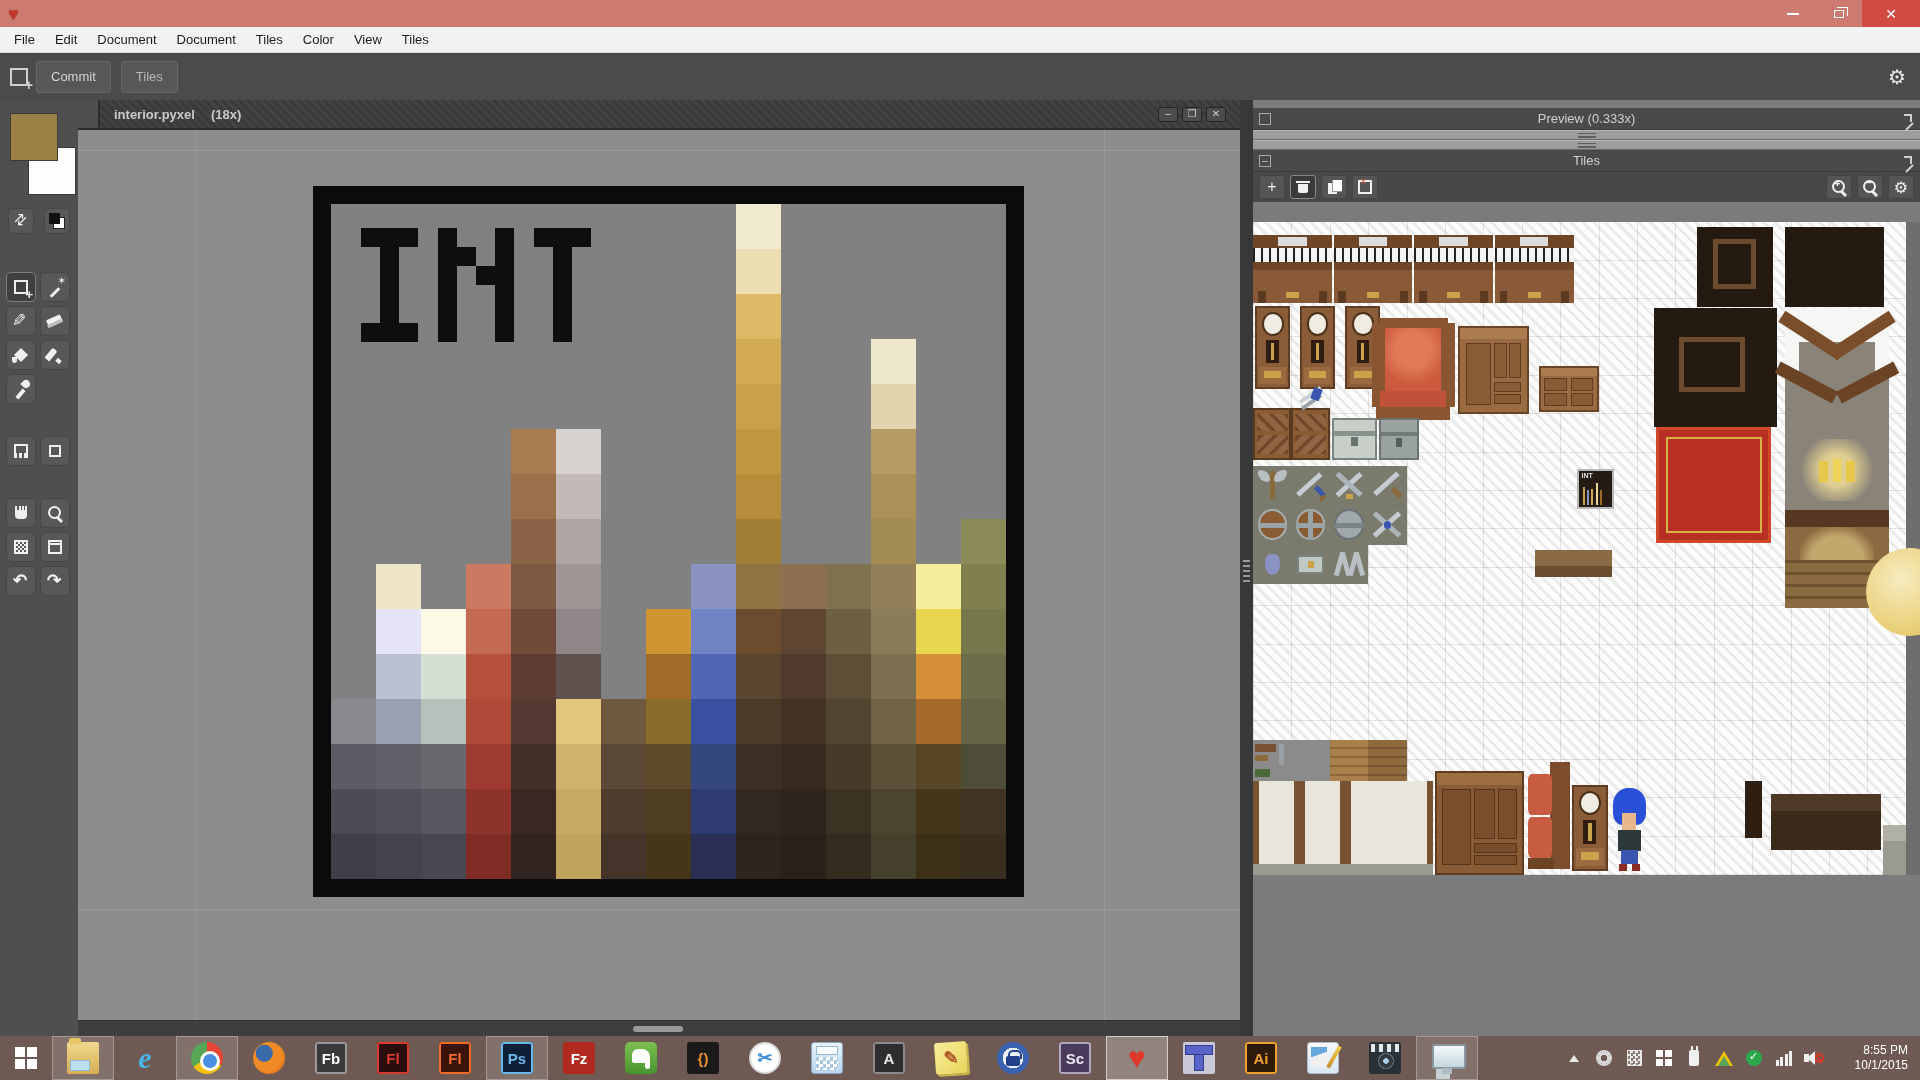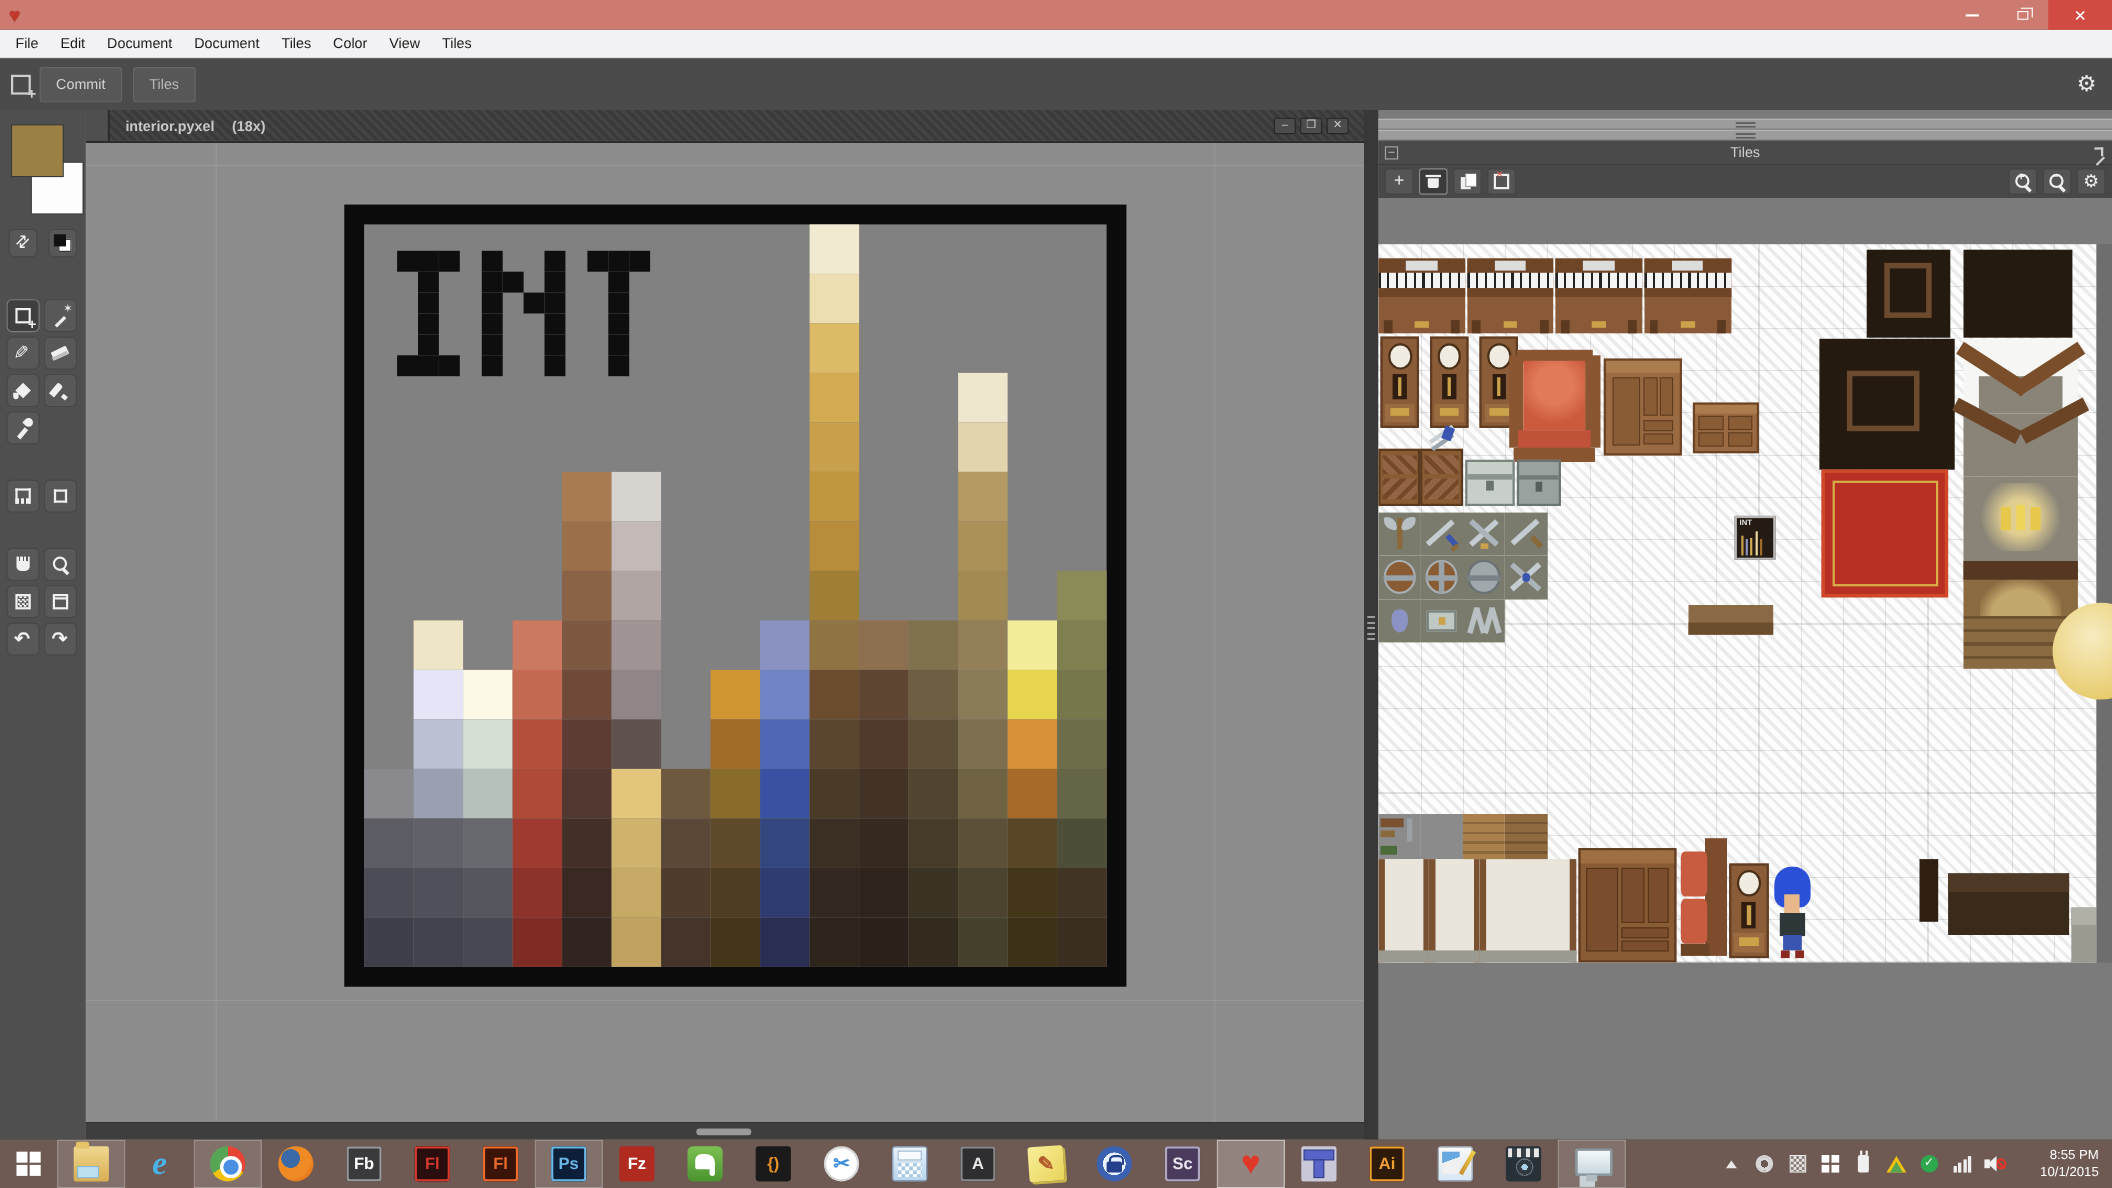--- a/index.html
+++ b/index.html
@@ -602,20 +602,25 @@
         <div class="handle"></div>
       </div>
   </div>
 
   <div id="vsplit">
       <div class="grip"></div>
     </div>
 
   <div id="rightcol">
     <div style="height:8px"></div>
+    <div class="panelhdr">
+      <div class="lbox"></div>
+      <span class="title">Preview (0.333x)</span>
+      <div class="rarr"></div>
+    </div>
     <div class="hsplit">
         <div class="grip"></div>
       </div>
     <div class="hsplit">
         <div class="grip"></div>
       </div>
     <div class="panelhdr">
       <div class="lbox">–</div>
       <span class="title">Tiles</span>
       <div class="rarr"></div>

